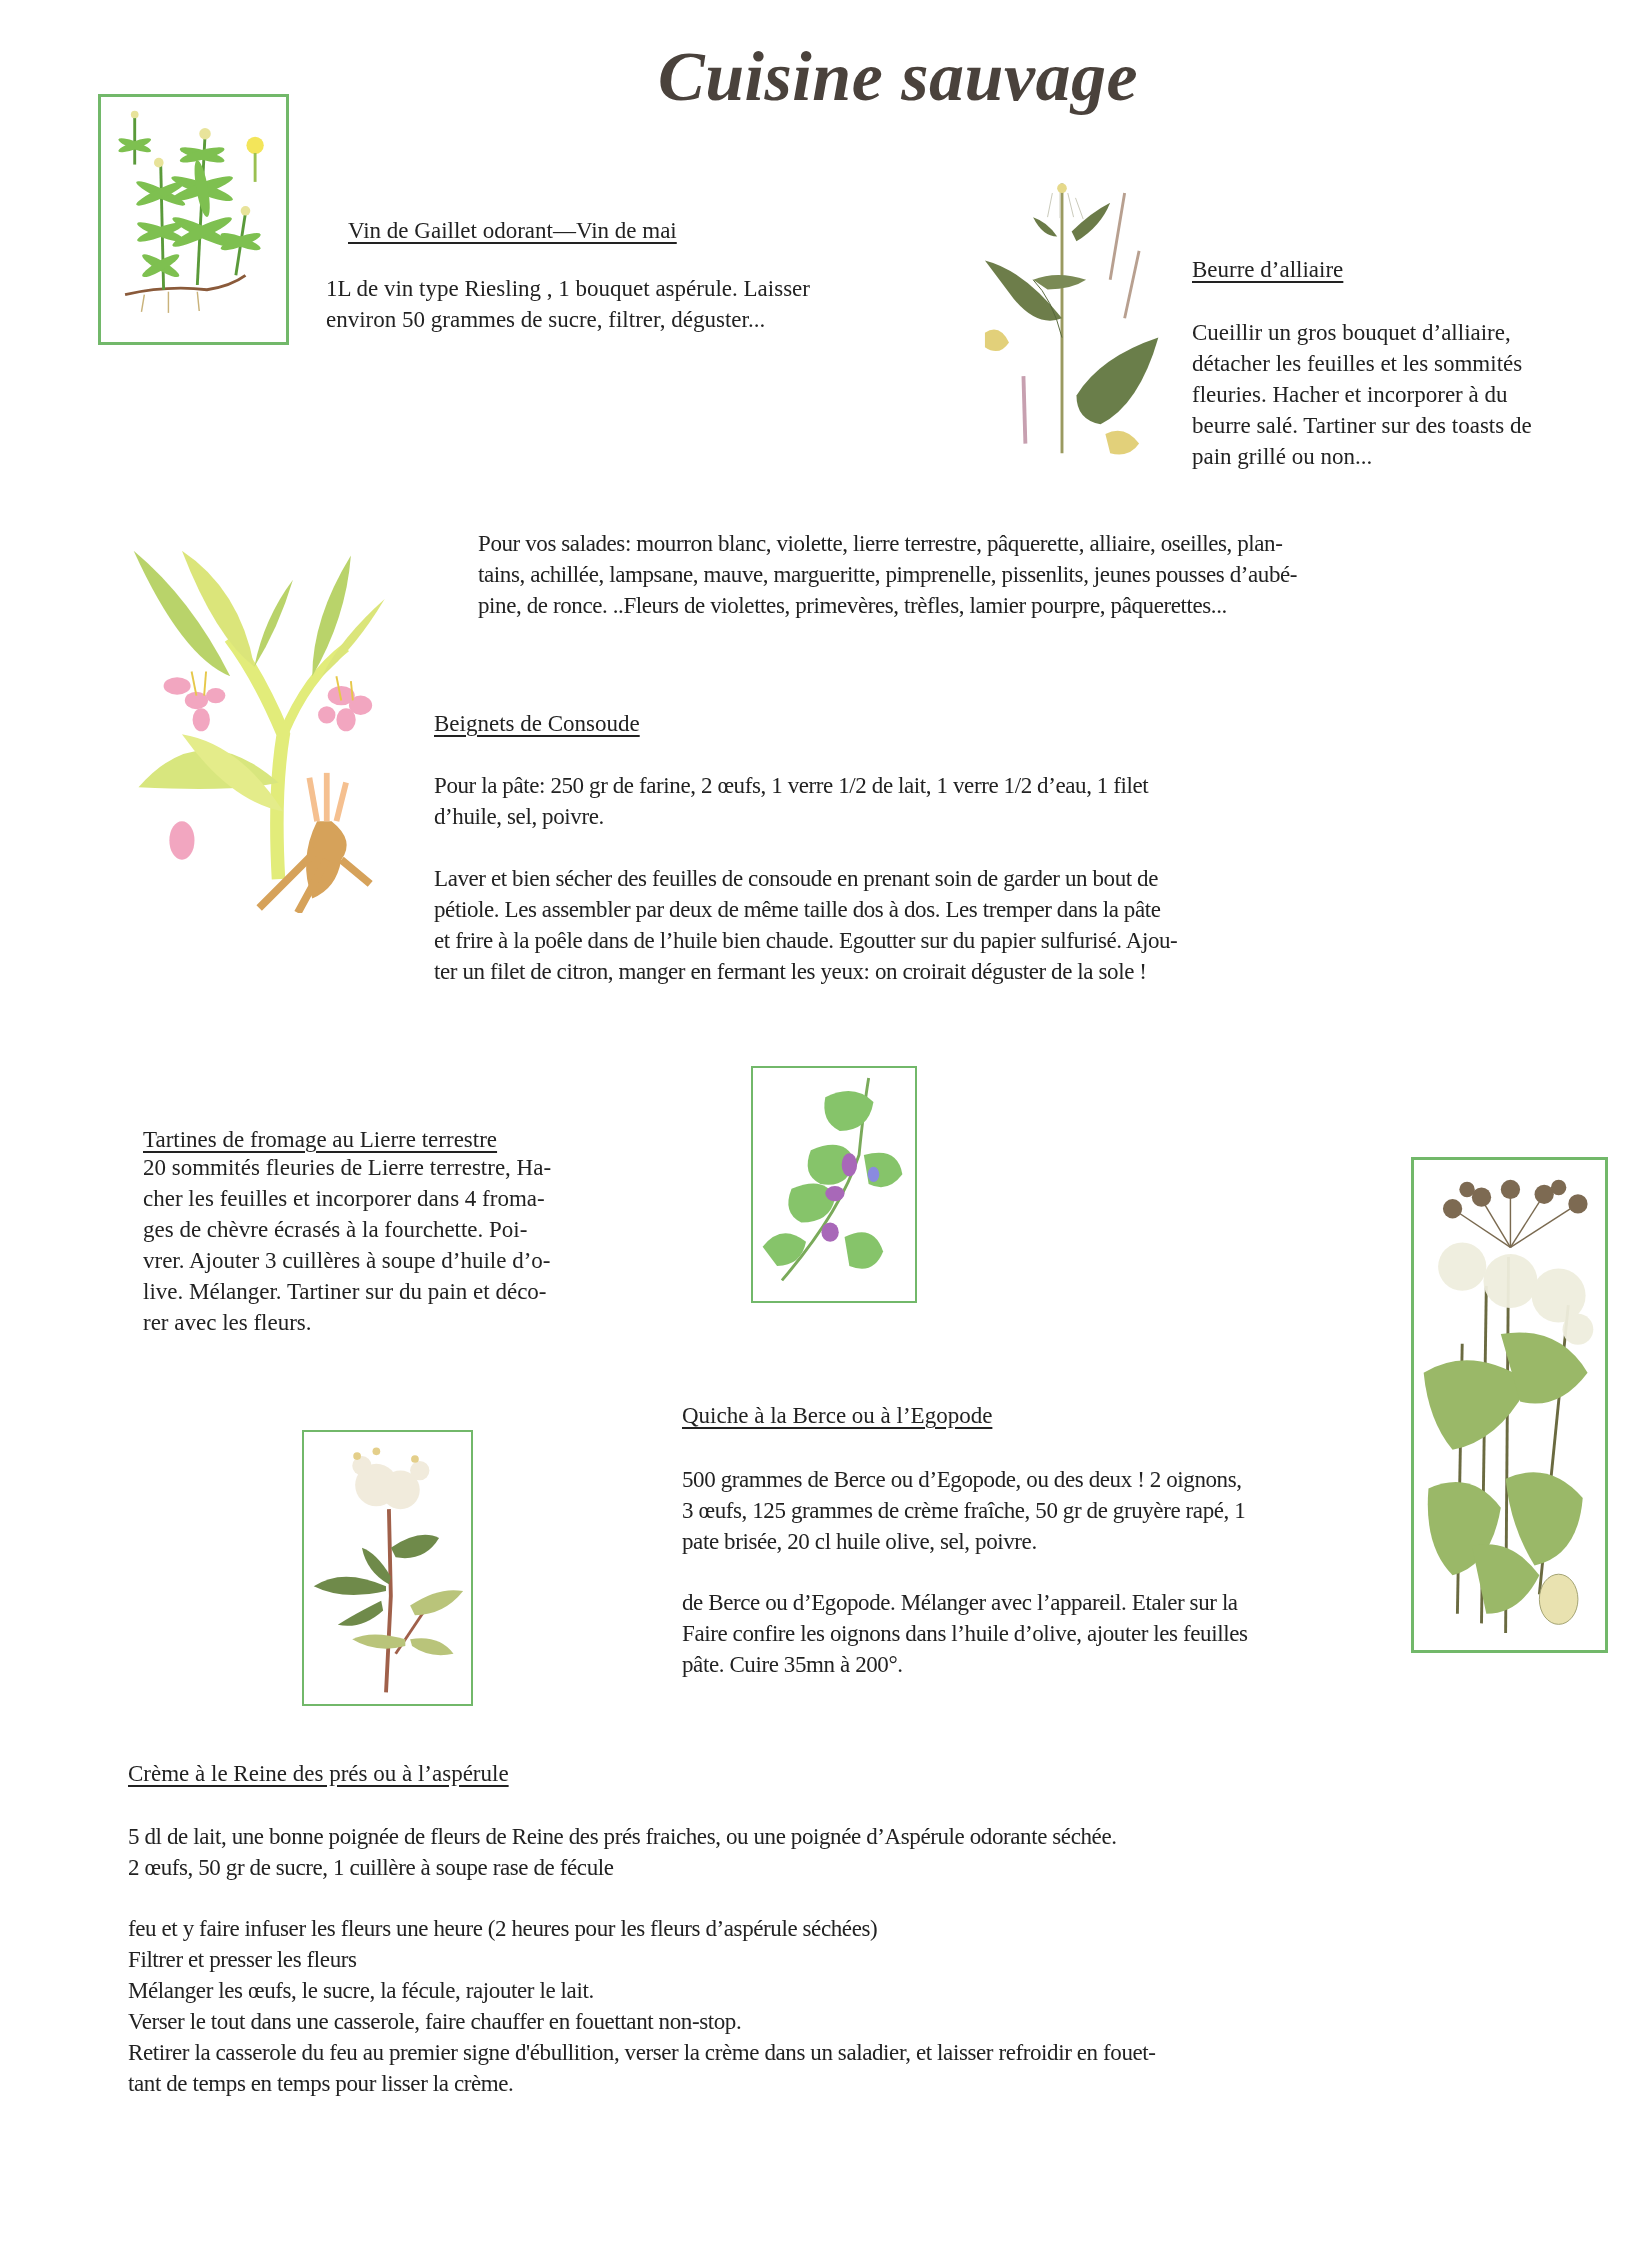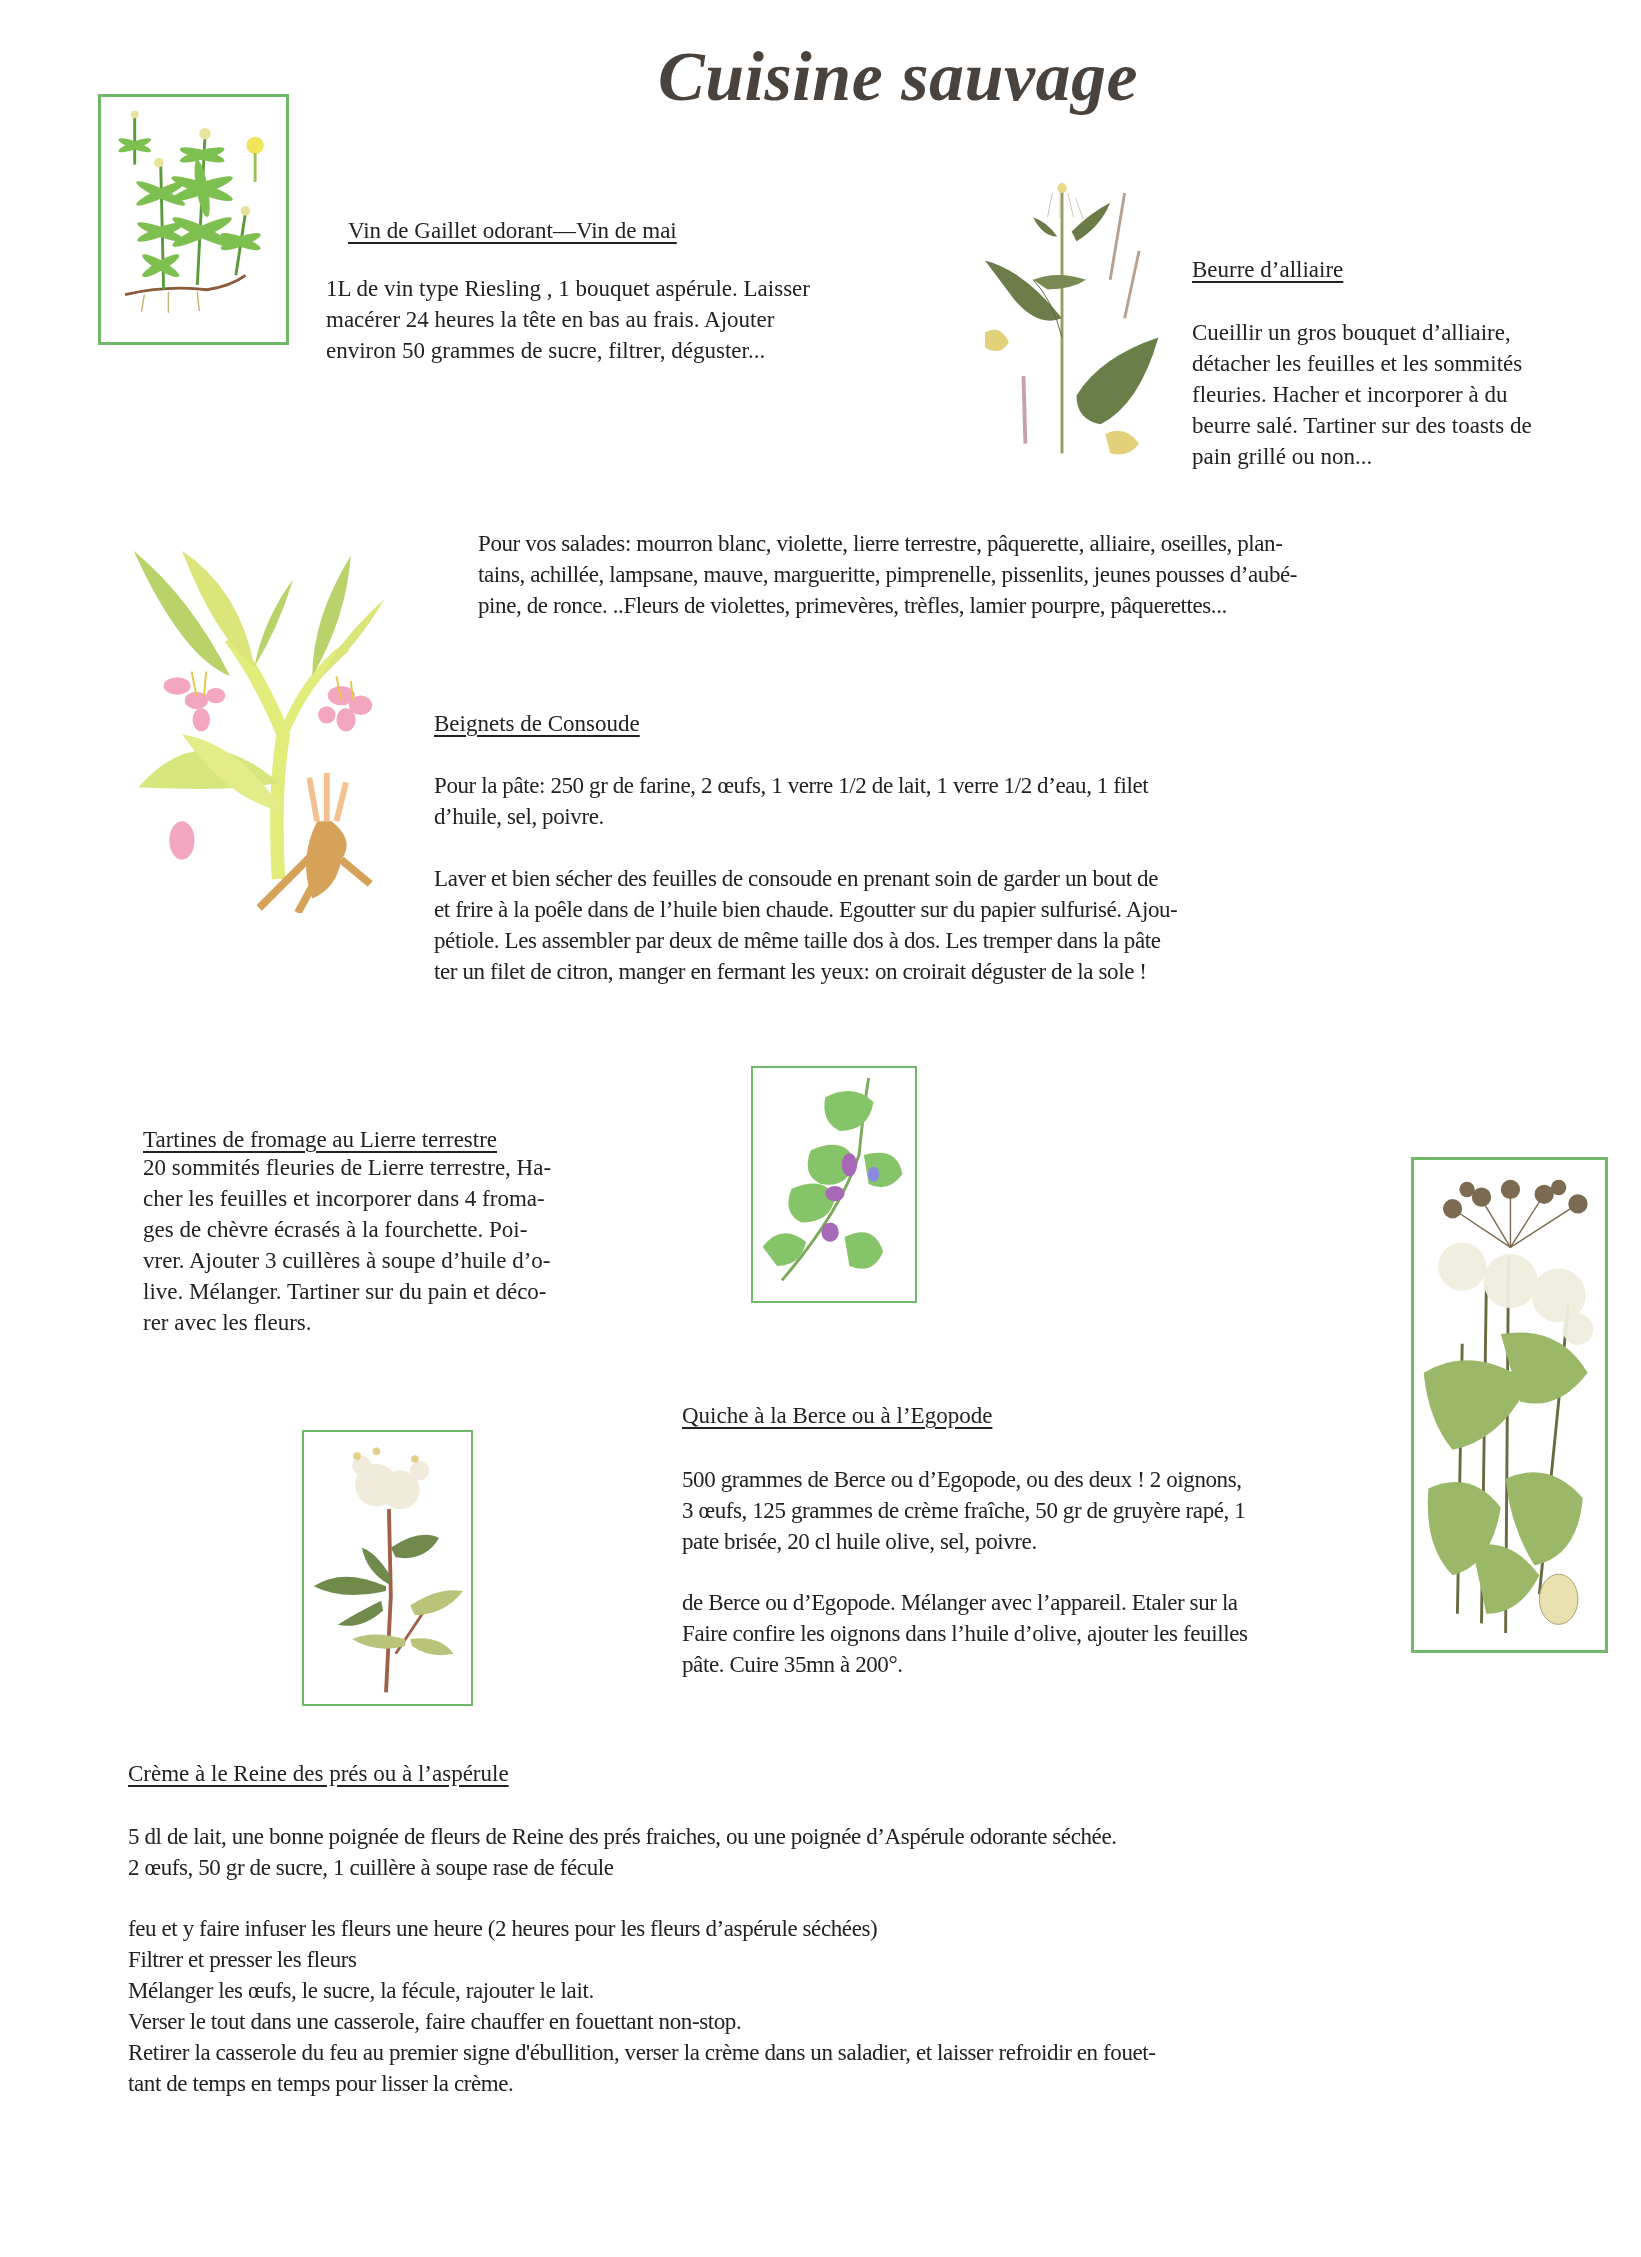--- a/index.html
+++ b/index.html
@@ -71,21 +71,20 @@
         <circle cx="35" cy="18" r="4"></circle>
       </g>
     <circle cx="160" cy="50" r="9" fill="#f3e55a"></circle>
       <path d="M160 58 l0 30" stroke="#9ac050" stroke-width="3"></path>
   </svg>
 </div>
 
 <div class="abs heading" style="left:326px;top:218px;margin-left:22px;">Vin de Gaillet odorant—Vin de mai</div>
 <div class="abs para" style="left:326px;top:273px;width:599px;font-family:Liberation Serif, serif;">
   <span>1L de vin type Riesling , 1 bouquet aspérule. Laisser</span>
-  <span>macérer 24 heures la tête en bas au frais. Ajouter</span>
   <span>environ 50 grammes de sucre, filtrer, déguster...</span>
 </div>
 
 <div class="abs" style="left:956px;top:164px;width:212px;height:299px;">
   <svg width="212" height="299" viewBox="0 0 220 310">
     <path d="M110 20 L110 300" stroke="#9a9a60" stroke-width="3"></path>
     <path d="M30 100 Q70 110 110 160 Q85 170 60 140 Z" fill="#6d7d4a"></path>
     <path d="M80 120 Q100 140 110 180" stroke="#55663a" stroke-width="1" fill="none"></path>
     <path d="M125 240 Q150 200 210 180 Q190 250 150 270 Q125 265 125 240 Z" fill="#6a7e4a"></path>
     <path d="M80 120 Q105 110 135 120 Q120 130 95 130 Z" fill="#7a8a55"></path>
@@ -158,22 +157,22 @@
   </svg>
 </div>
 
 <div class="abs heading" style="left:434px;top:711px;">Beignets de Consoude</div>
 <div class="abs para narrow" style="left:434px;top:770px;width:946px;">
   <span>Pour la pâte: 250 gr de farine, 2 œufs, 1 verre 1/2 de lait, 1 verre 1/2 d’eau, 1 filet</span>
   <span>d’huile, sel, poivre.</span>
 </div>
 <div class="abs para narrow" style="left:434px;top:863px;width:946px;">
   <span>Laver et bien sécher des feuilles de consoude en prenant soin de garder un bout de</span>
+  <span>pétiole. Les assembler  par deux de même taille dos à dos. Les tremper dans la pâte</span>
   <span>et frire à la poêle dans de l’huile bien chaude. Egoutter sur du papier sulfurisé. Ajou-</span>
-  <span>pétiole. Les assembler  par deux de même taille dos à dos. Les tremper dans la pâte</span>
   <span>ter un filet de citron, manger en fermant les yeux: on croirait déguster de la sole !</span>
 </div>
 
 <div class="abs frame thin" style="left:751px;top:1066px;width:166px;height:237px;">
   <svg width="160" height="231" viewBox="0 0 166 239">
     <path d="M30 220 Q90 150 110 90 Q115 40 120 10" stroke="#7aaa5a" stroke-width="3" fill="none"></path>
     <g fill="#86c46a">
       <path d="M75 30 Q105 15 125 35 Q120 65 90 65 Q70 55 75 30 Z"></path>
       <path d="M60 85 Q95 70 105 95 Q100 125 70 120 Q50 110 60 85 Z"></path>
       <path d="M40 125 Q75 110 85 135 Q80 160 50 160 Q30 150 40 125 Z"></path>

